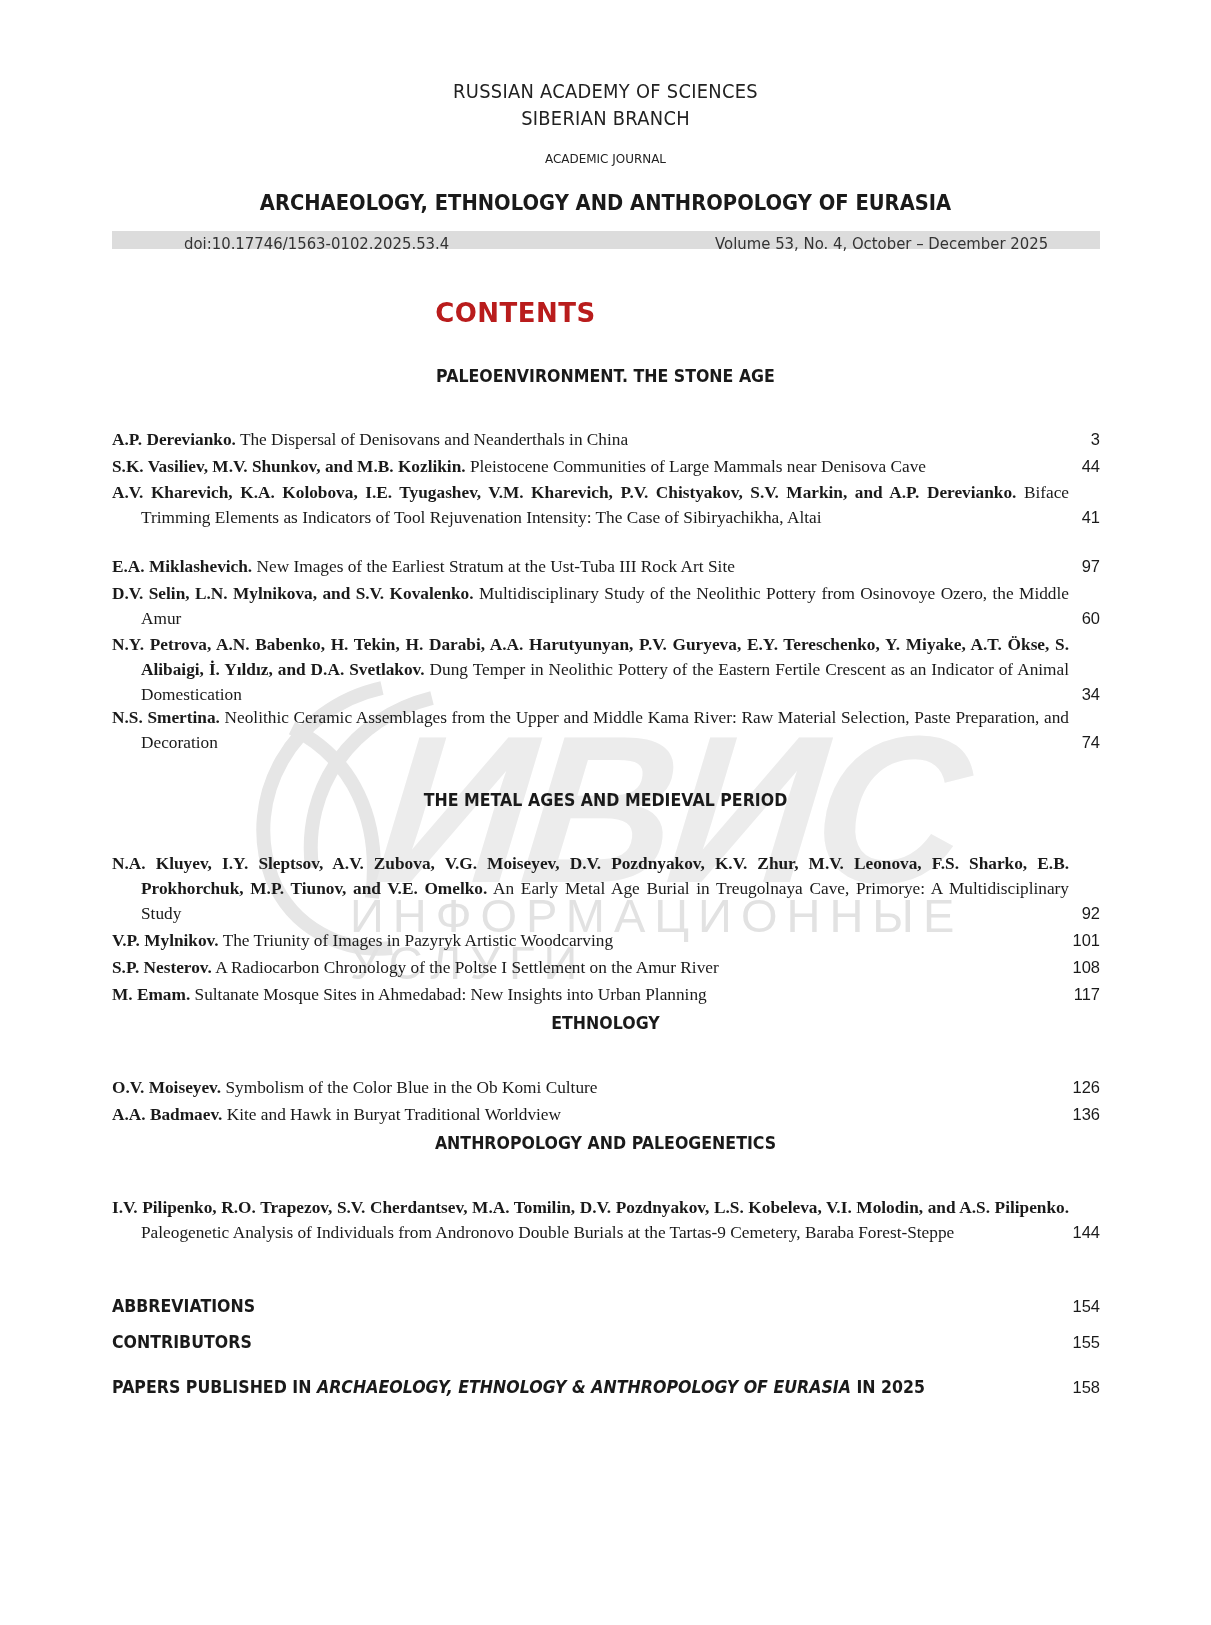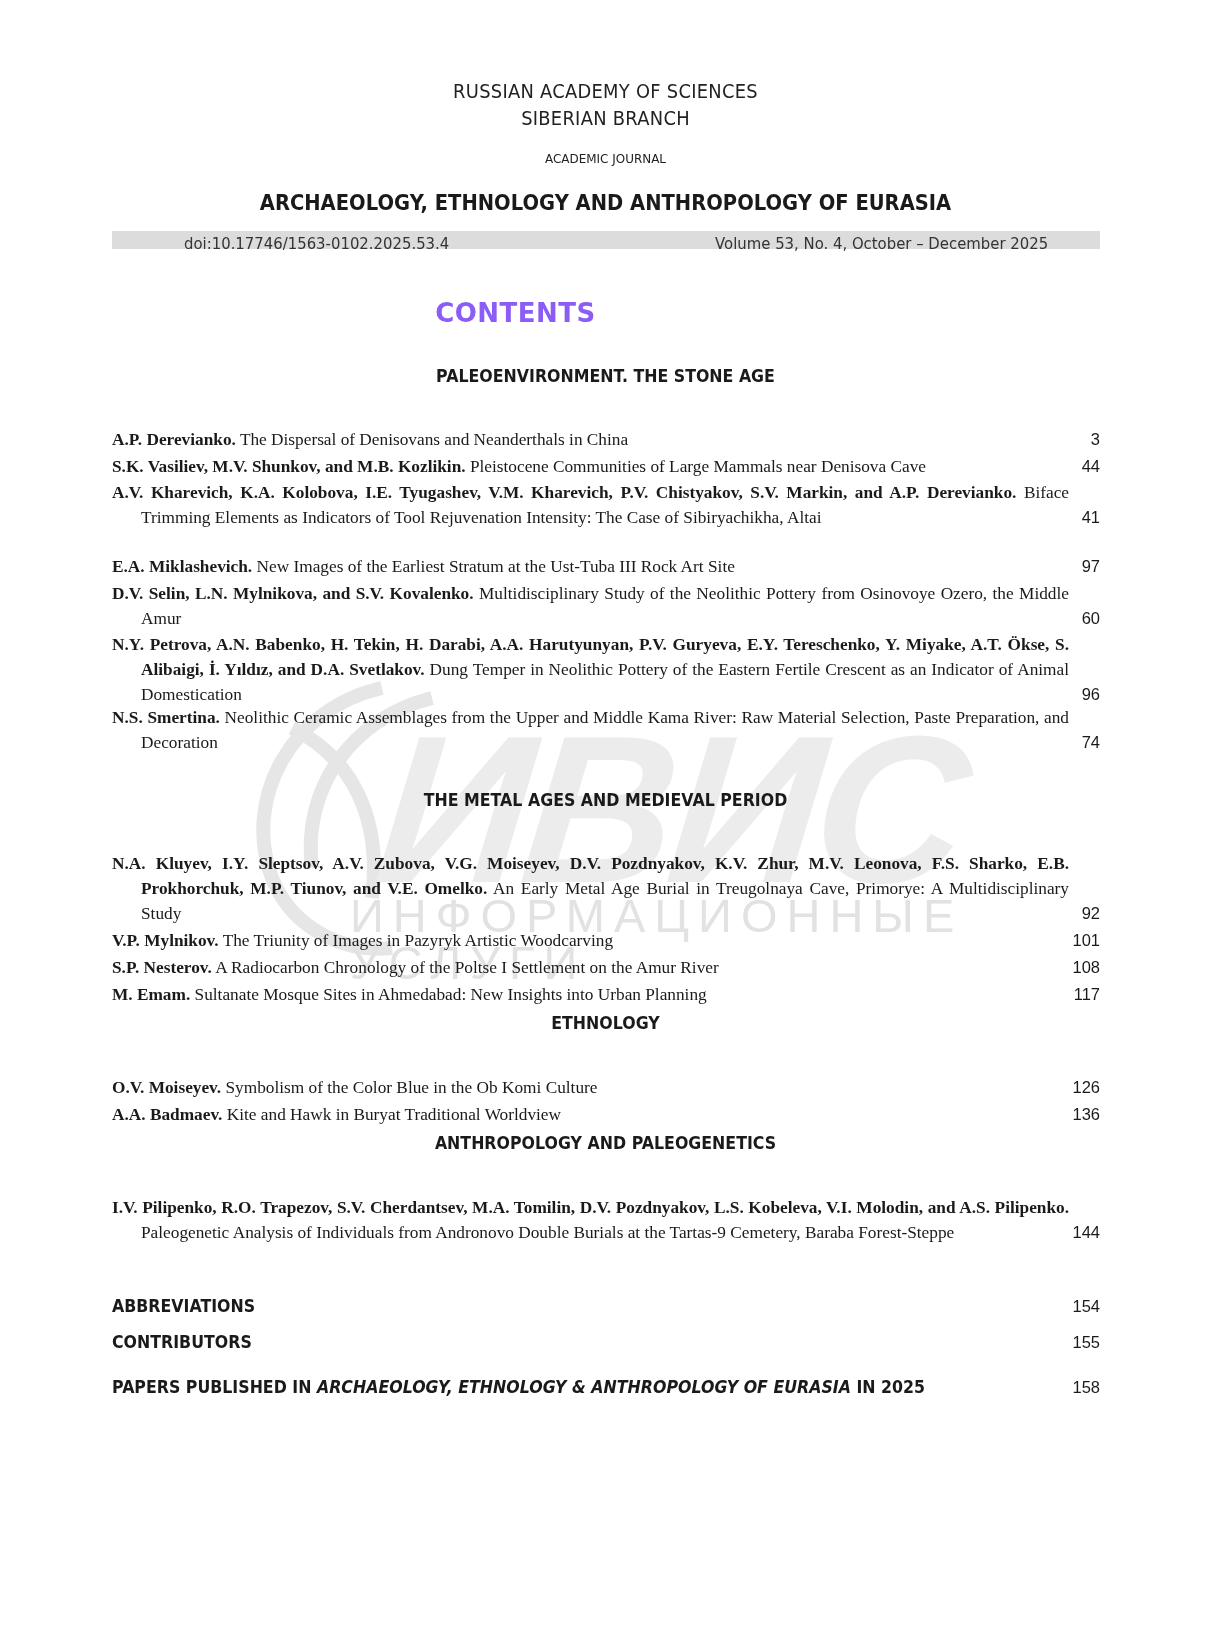--- a/index.html
+++ b/index.html
@@ -20,21 +20,21 @@
   .hdr-l1 { top: 80px; font-size: 19px; letter-spacing: 0.3px; color: #222; font-weight: normal; transform: scaleX(0.94); }
   .hdr-l2 { top: 107px; font-size: 19px; letter-spacing: 0.3px; color: #222; transform: scaleX(0.94); }
   .hdr-l3 { top: 151px; font-size: 13px; color: #222; transform: scaleX(0.92); }
   .hdr-l4 { top: 191px; font-size: 21px; font-weight: bold; color: #1a1a1a; transform: scaleX(0.93); }
 
   .band { position: absolute; left: 112px; top: 231px; width: 988px; height: 18px; background: #dcdcdc; }
   .band .doi { position: absolute; left: 72px; top: 3px; font-family: "DejaVu Sans", sans-serif; font-size: 16px; color: #333; transform-origin: left center; transform: scaleX(0.93); }
   .band .vol { position: absolute; right: 52px; top: 3px; font-family: "DejaVu Sans", sans-serif; font-size: 16px; color: #333; transform-origin: right center; transform: scaleX(0.93); }
 
   .contents-title { position: absolute; left: 0; width: 1031px; top: 298px; text-align: center;
-                    font-family: "DejaVu Sans", sans-serif; font-weight: bold; font-size: 26px; color: #8b5cf6; letter-spacing: 0.5px; }
+                    font-family: "DejaVu Sans", sans-serif; font-weight: bold; font-size: 26px; color: #b91c1c; letter-spacing: 0.5px; }
 
   .section-title { position: absolute; left: 0; width: 1211px; text-align: center; font-family: "DejaVu Sans", sans-serif;
                    font-weight: bold; font-size: 17px; color: #1a1a1a; transform: scaleX(0.93); }
 
   .entry { position: absolute; left: 112px; width: 988px; font-family: "Liberation Serif", serif; font-size: 17.3px;
            line-height: 25.2px; color: #1a1a1a; }
   .entry .txt { display: block; width: 928px; padding-left: 29px; text-indent: -29px; text-align: justify; margin-top: 20px; }
   .entry .txt b { font-weight: bold; }
   .entry .pg { position: absolute; right: 0; bottom: 0; font-family: "Liberation Sans", sans-serif; font-size: 16.5px;
                line-height: 25.2px; color: #1a1a1a; }
@@ -91,21 +91,21 @@
     <div class="entry single" style="top:534px">
       <span class="txt"><b>E.A. Miklashevich.</b> <span>New Images of the Earliest Stratum at the Ust-Tuba III Rock Art Site</span></span>
       <span class="pg">97</span>
     </div>
     <div class="entry" style="top:561px">
       <span class="txt"><b>D.V. Selin, L.N. Mylnikova, and S.V. Kovalenko.</b> <span>Multidisciplinary Study of the Neolithic Pottery from Osinovoye Ozero, the Middle Amur</span></span>
       <span class="pg">60</span>
     </div>
     <div class="entry" style="top:612px">
       <span class="txt"><b>N.Y. Petrova, A.N. Babenko, H. Tekin, H. Darabi, A.A. Harutyunyan, P.V. Guryeva, E.Y. Tereschenko, Y. Miyake, A.T. Ökse, S. Alibaigi, İ. Yıldız, and D.A. Svetlakov.</b> <span>Dung Temper in Neolithic Pottery of the Eastern Fertile Crescent as an Indicator of Animal Domestication</span></span>
-      <span class="pg">96</span>
+      <span class="pg">34</span>
     </div>
     <div class="entry" style="top:685px">
       <span class="txt"><b>N.S. Smertina.</b> <span>Neolithic Ceramic Assemblages from the Upper and Middle Kama River: Raw Material Selection, Paste Preparation, and Decoration</span></span>
       <span class="pg">74</span>
     </div>
 
     <div class="section-title" style="top:790px">THE METAL AGES AND MEDIEVAL PERIOD</div>
 
     <div class="entry" style="top:831px">
       <span class="txt"><b>N.A. Kluyev, I.Y. Sleptsov, A.V. Zubova, V.G. Moiseyev, D.V. Pozdnyakov, K.V. Zhur, M.V. Leonova, F.S. Sharko, E.B. Prokhorchuk, M.P. Tiunov, and V.E. Omelko.</b> <span>An Early Metal Age Burial in Treugolnaya Cave, Primorye: A Multidisciplinary Study</span></span>

